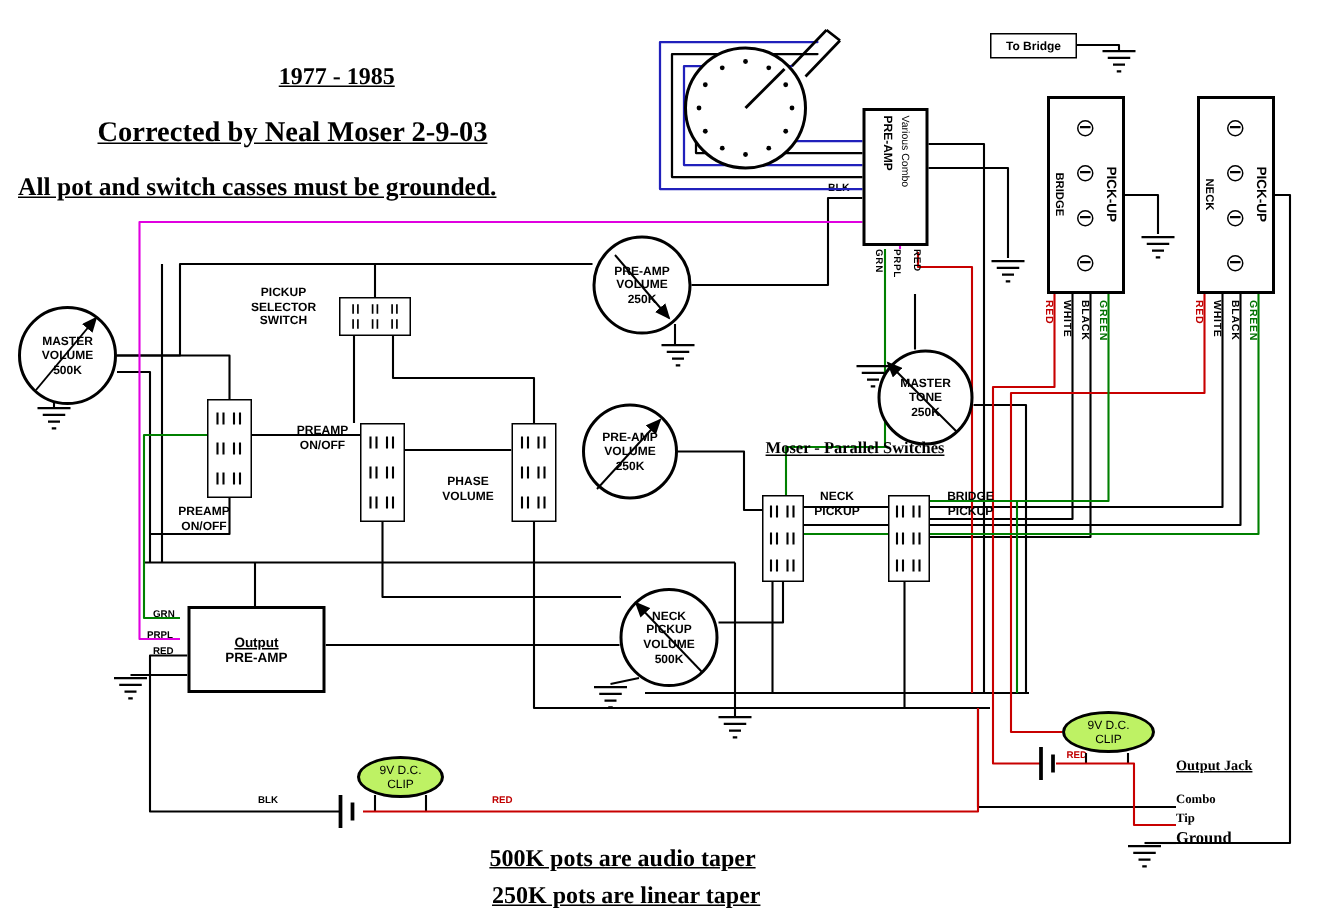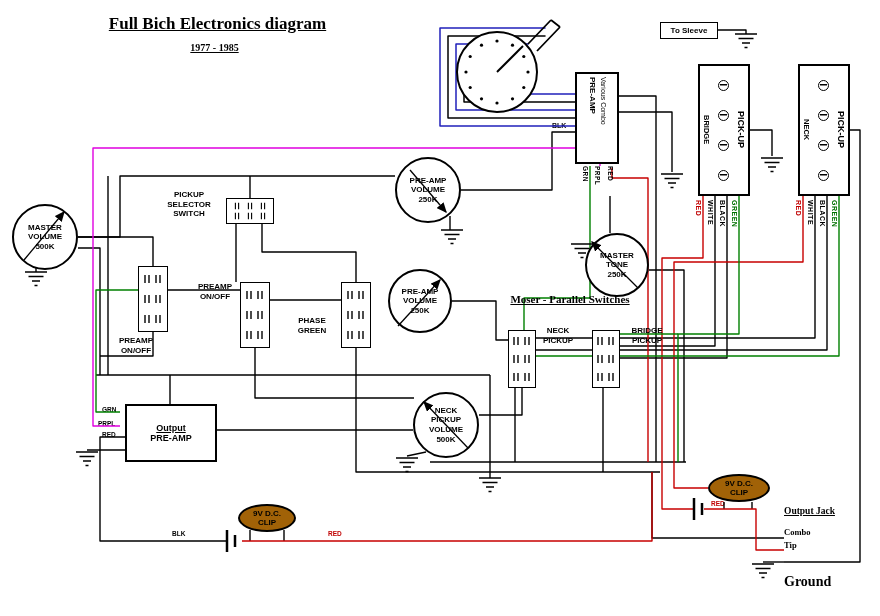--- a/index.html
+++ b/index.html
@@ -16,22 +16,22 @@
   .pot{position:absolute;border:2px solid #000;border-radius:50%;background:#fff;display:flex;
        align-items:center;justify-content:center;text-align:center;font-size:8px;font-weight:bold;
        line-height:1.2;white-space:pre-line;z-index:2}
   .box{position:absolute;border:2px solid #000;background:#fff;z-index:2}
   .switch{position:absolute;border:1.5px solid #000;background:#fff;z-index:2}
   .lbl{position:absolute;font-size:8px;font-weight:bold;line-height:1.2;text-align:center;
        white-space:pre-line;z-index:2}
   .vtext{writing-mode:vertical-rl}
   .wlabel{position:absolute;writing-mode:vertical-rl;font-size:7px;font-weight:bold;z-index:2;letter-spacing:.5px}
   .tiny{font-size:6.5px;font-weight:bold}
-  .oval{position:absolute;border:2px solid #000;border-radius:50%;background:#a16207;display:flex;
-        align-items:center;justify-content:center;text-align:center;font-size:8px;font-weight:bold;
+  .oval{position:absolute;border:2px solid #000;border-radius:50%;background:#bef264;display:flex;
+        align-items:center;justify-content:center;text-align:center;font-size:8px;font-weight:normal;
         line-height:1.15;white-space:pre-line;z-index:2}
   .c-red{color:#c00000}
   .c-green{color:#007000}
   .pickup{position:absolute;border:2px solid #000;background:#fff;z-index:2;display:flex;
           justify-content:space-between;padding:4px 2px}
   .pickup .pname{writing-mode:vertical-rl;font-size:7.5px;font-weight:bold;text-align:center}
   .pickup .plabel{writing-mode:vertical-rl;font-size:9px;font-weight:bold;text-align:center}
   .poles{display:flex;flex-direction:column;justify-content:space-around;align-items:center}
   .pole{width:11px;height:11px;border:1.5px solid #000;border-radius:50%;
         background:linear-gradient(#000,#000) center/7px 1.5px no-repeat}
@@ -163,25 +163,28 @@
       <use href="#gnd" x="87" y="452"></use>
       <use href="#gnd" x="407" y="458"></use>
       <use href="#gnd" x="763" y="564"></use>
       <use href="#gnd" x="490" y="478"></use>
     </g>
 
     <use href="#battery" x="227" y="541"></use>
     <use href="#battery" x="694" y="509"></use>
   </svg>
 
-  <div class="abs lbl serif u" style="left:75px;top:14px;width:285px;font-size:17px">Full Bich Electronics diagram</div>
-  <div class="abs lbl serif u" style="left:72px;top:42px;width:285px;font-size:10px">1977 - 1985</div>
-
-
-  <div class="box ctr" style="left:660px;top:22px;width:58px;height:17px;border-width:1px;font-size:8px;font-weight:bold;line-height:15px">To Sleeve</div>
+  <div class="abs lbl serif u" style="left:82px;top:42px;width:285px;font-size:16px">1977 - 1985</div>
+  <div class="abs lbl serif u" style="left:65px;top:78px;font-size:19px">Corrected by Neal Moser 2-9-03</div>
+  <div class="abs lbl serif u" style="left:12px;top:115px;font-size:17px">All pot and switch casses must be grounded.</div>
+
+  <div class="abs lbl serif u" style="left:295px;top:563px;width:240px;font-size:16px">500K pots are audio taper</div>
+  <div class="abs lbl serif u" style="left:295px;top:588px;width:245px;font-size:16px">250K pots are linear taper</div>
+
+  <div class="box ctr" style="left:660px;top:22px;width:58px;height:17px;border-width:1px;font-size:8px;font-weight:bold;line-height:15px">To Bridge</div>
 
   <div class="box combo" style="left:575px;top:72px;width:44px;height:92px">
     <div class="vtext b" style="font-size:8px">PRE-AMP</div>
     <div class="vtext" style="font-size:7px">Various Combo</div>
   </div>
   <div class="abs tiny" style="left:552px;top:122px;font-size:7px">BLK</div>
   <div class="wlabel tiny" style="left:582px;top:166px">GRN</div>
   <div class="wlabel tiny" style="left:594px;top:166px">PRPL</div>
   <div class="wlabel tiny" style="left:607px;top:166px">RED</div>
 
@@ -276,21 +279,21 @@
     <svg width="27" height="63" viewBox="0 0 27 63">
       <use href="#contact" transform="translate(8,12)"></use>
         <use href="#contact" transform="translate(19,12)"></use>
       <use href="#contact" transform="translate(8,32)"></use>
         <use href="#contact" transform="translate(19,32)"></use>
       <use href="#contact" transform="translate(8,52)"></use>
         <use href="#contact" transform="translate(19,52)"></use>
     </svg>
   </div>
   <div class="lbl" style="left:288px;top:316px;width:48px">PHASE
-GREEN</div>
+VOLUME</div>
 
   <div class="abs lbl serif u" style="left:500px;top:293px;width:140px;font-size:11px">Moser - Parallel Switches</div>
   <div class="switch" style="left:508px;top:330px;width:28px;height:58px">
     <svg width="25" height="55" viewBox="0 0 25 55">
       <use href="#contact" transform="translate(7,10)"></use>
         <use href="#contact" transform="translate(18,10)"></use>
       <use href="#contact" transform="translate(7,28)"></use>
         <use href="#contact" transform="translate(18,28)"></use>
       <use href="#contact" transform="translate(7,46)"></use>
         <use href="#contact" transform="translate(18,46)"></use>
@@ -324,21 +327,21 @@
   <div class="abs tiny" style="left:172px;top:530px">BLK</div>
   <div class="abs tiny c-red" style="left:328px;top:530px">RED</div>
 
   <div class="oval" style="left:708px;top:474px;width:62px;height:28px">9V D.C.
 CLIP</div>
   <div class="abs tiny c-red" style="left:711px;top:500px">RED</div>
 
   <div class="abs lbl serif u" style="left:784px;top:506px;font-size:9.5px;text-align:right">Output Jack</div>
   <div class="abs lbl serif" style="left:784px;top:527px;font-size:8.5px;text-align:left">Combo</div>
   <div class="abs lbl serif" style="left:784px;top:540px;font-size:8.5px;text-align:center">Tip</div>
-  <div class="abs lbl serif" style="left:784px;top:574px;font-size:14px;text-align:center">Ground</div>
+  <div class="abs lbl serif" style="left:784px;top:553px;font-size:11px;text-align:center">Ground</div>
 
   <svg class="overlay" width="880" height="616" viewBox="0 0 880 616">
     <defs>
       <marker id="ah" markerWidth="9" markerHeight="7" refX="7" refY="3.5" orient="auto">
         <path d="M0,0 L8,3.5 L0,7 Z" fill="#000"></path>
       </marker>
     </defs>
     <g stroke="#000" stroke-width="1.3" fill="none">
       <path d="M24,260 L64,212" marker-end="url(#ah)"></path>
       <path d="M410,170 L446,212" marker-end="url(#ah)"></path>

